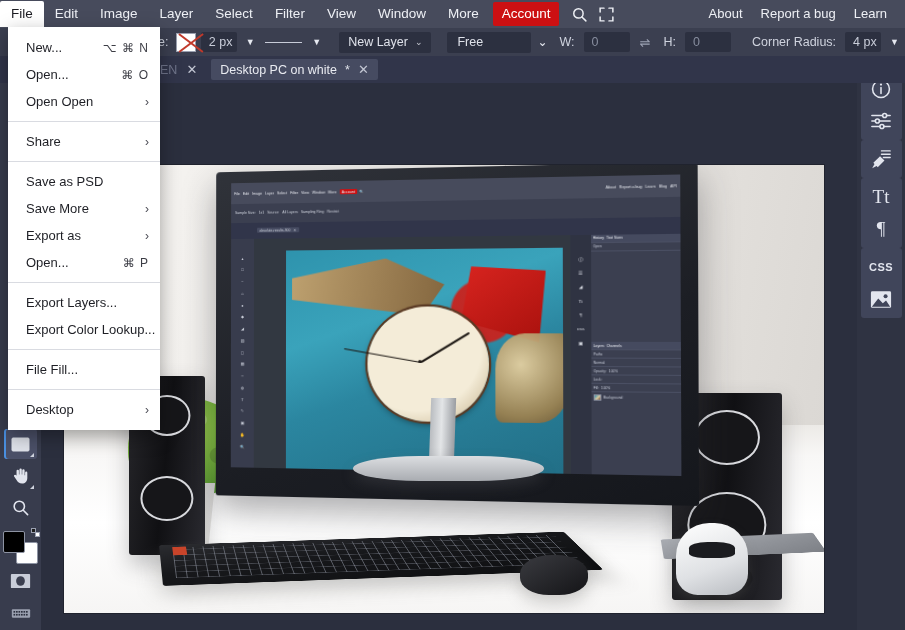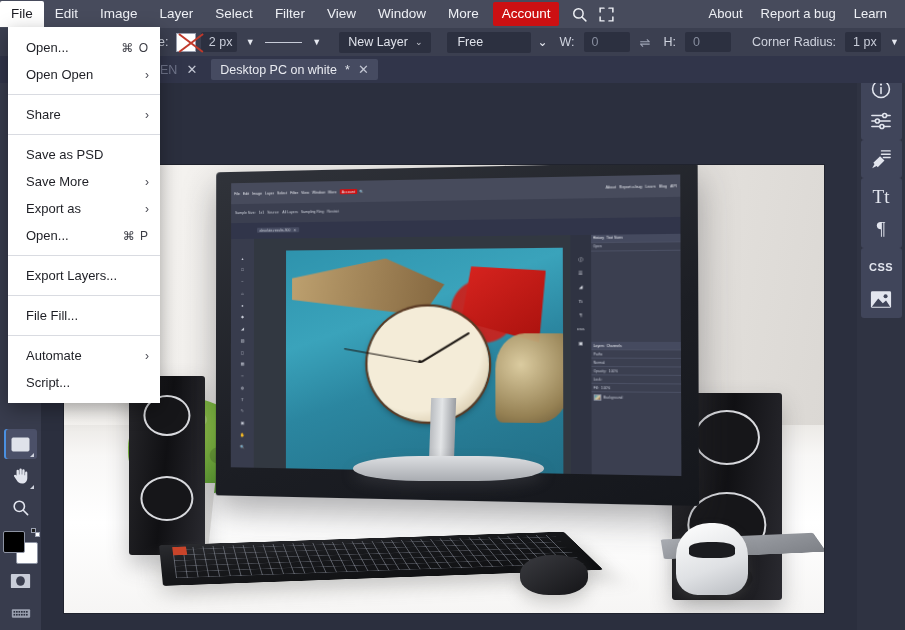--- a/index.html
+++ b/index.html
@@ -667,21 +667,21 @@
     <span class="ob-free" style="margin-left:12px">
       <span>Free</span>
     </span>
     <span class="ob-caret" style="font-size:12px">⌄</span>
     <span class="ob-label">W:</span>
     <span class="ob-field dim">0</span>
     <span class="ob-swap">⇌</span>
     <span class="ob-label">H:</span>
     <span class="ob-field dim">0</span>
     <span class="ob-label" style="margin-left:12px">Corner Radius:</span>
-    <span class="ob-field">1 px</span>
+    <span class="ob-field">4 px</span>
     <span class="ob-caret">▼</span>
   </div>
 
   <div class="menubar">
     <div class="menu-item open-menu first">File</div>
     <div class="menu-item">Edit</div>
     <div class="menu-item">Image</div>
     <div class="menu-item">Layer</div>
     <div class="menu-item">Select</div>
     <div class="menu-item">Filter</div>
@@ -708,20 +708,24 @@
     <div class="menubar-right">
       <div class="menu-item">About</div>
       <div class="menu-item">Report a bug</div>
       <div class="menu-item">Learn</div>
     </div>
   </div>
 
   <div class="dropdown">
 
     <div class="dd-item">
+      <span class="dd-label">New...</span>
+      <span class="dd-short">⌥ ⌘ N</span>
+    </div>
+    <div class="dd-item">
       <span class="dd-label">Open...</span>
       <span class="dd-short">⌘ O</span>
     </div>
     <div class="dd-item">
       <span class="dd-label">Open Open</span>
       <span class="dd-arrow">›</span>
     </div>
 
     <div class="dd-sep"></div>
 
@@ -746,32 +750,32 @@
     <div class="dd-item">
       <span class="dd-label">Open...</span>
       <span class="dd-short">⌘ P</span>
     </div>
 
     <div class="dd-sep"></div>
 
     <div class="dd-item">
       <span class="dd-label">Export Layers...</span>
     </div>
+    <div class="dd-item">
+      <span class="dd-label">Export Color Lookup...</span>
+    </div>
 
     <div class="dd-sep"></div>
 
     <div class="dd-item">
       <span class="dd-label">File Fill...</span>
     </div>
 
     <div class="dd-sep"></div>
 
     <div class="dd-item">
-      <span class="dd-label">Automate</span>
+      <span class="dd-label">Desktop</span>
       <span class="dd-arrow">›</span>
     </div>
-    <div class="dd-item">
-      <span class="dd-label">Script...</span>
-    </div>
   </div>
 
 
 </div>
 
 </body></html>

